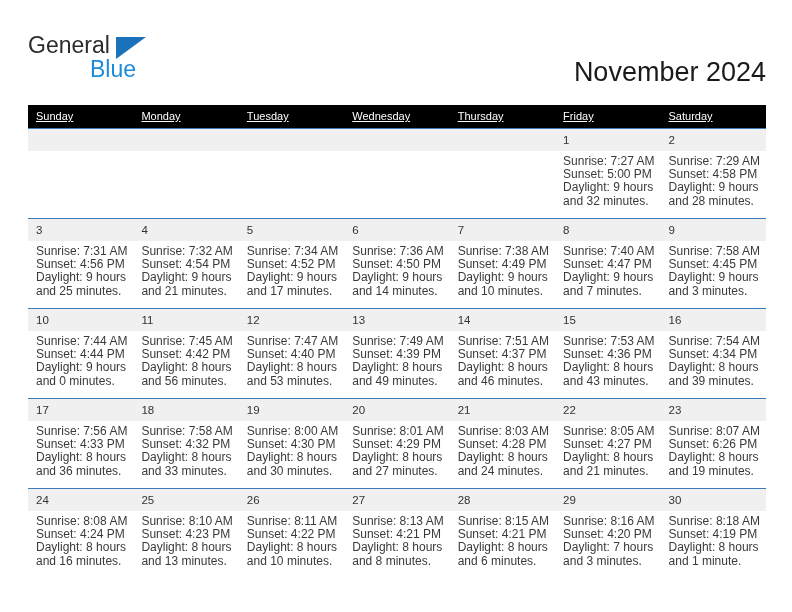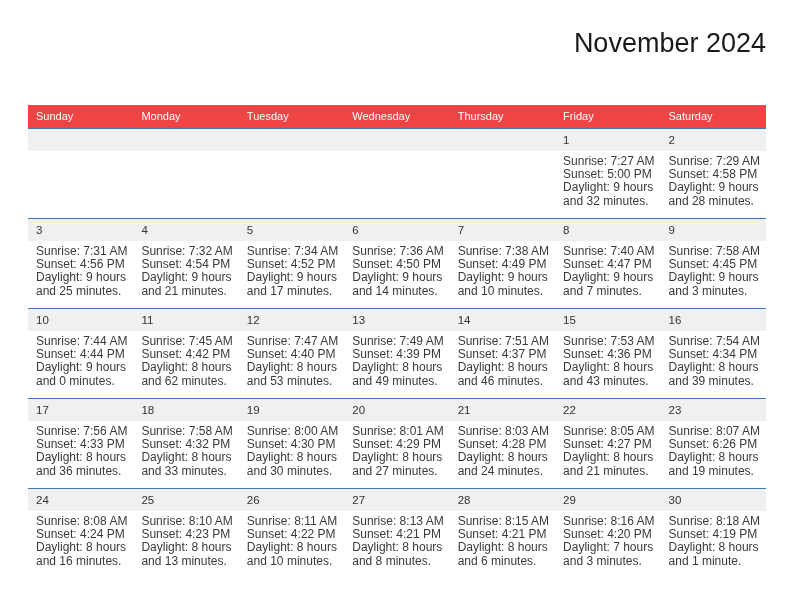--- a/index.html
+++ b/index.html
@@ -70,48 +70,50 @@
     right: 0;
     top: 0;
     text-align: right;
   }
   .cal-title {
     font-size: 27px;
     color: #1a1a1a;
     font-weight: 400;
     line-height: 34px;
     white-space: nowrap;
+    margin-top: 29px;
   }
   .cal-subtitle {
     font-size: 13.5px;
     color: #1a1a1a;
     font-weight: 700;
     line-height: 20px;
     margin-top: 7px;
     white-space: nowrap;
   }
 
   
   .calendar {
     position: absolute;
     left: 28px;
     top: 105px;
     width: 738px;
     border-collapse: collapse;
     table-layout: fixed;
   }
   .calendar th {
-    background: #ef4444;
+    background: #000000;
     color: #ffffff;
     font-size: 11px;
     font-weight: 400;
     text-align: left;
     padding: 5px 0 5px 8px;
     height: 11px;
     line-height: 13px;
+    text-decoration: underline;
   }
   .calendar td {
     vertical-align: top;
     padding: 0;
     border-top: 1.5px solid #3b7cb8;
     width: 105.4px;
     height: 89px;
     background: #ffffff;
   }
   .calendar tr.week td {
@@ -142,20 +144,25 @@
     white-space: normal;
   }
 </style>
 </head>
 <body>
 
 <div class="page">
 
   <div class="top">
 
+    <div class="brand">
+      <span class="brand-general">General</span>
+      <span class="brand-tri"></span>
+      <span class="brand-blue">Blue</span>
+    </div>
 
     <div class="titles">
       <div class="cal-title">November 2024</div>
     </div>
 
   </div>
 
   <table class="calendar">
     <thead>
       <tr>
@@ -267,21 +274,21 @@
               <div>Sunrise: 7:44 AM</div>
               <div>Sunset: 4:44 PM</div>
               <div class="wrap">Daylight: 9 hours and 0 minutes.</div>
             </div>
           </td>
           <td>
             <span class="daynum">11</span>
             <div class="info">
               <div>Sunrise: 7:45 AM</div>
               <div>Sunset: 4:42 PM</div>
-              <div class="wrap">Daylight: 8 hours and 62 minutes.</div>
+              <div class="wrap">Daylight: 8 hours and 56 minutes.</div>
             </div>
           </td>
           <td>
             <span class="daynum">12</span>
             <div class="info">
               <div>Sunrise: 7:47 AM</div>
               <div>Sunset: 4:40 PM</div>
               <div class="wrap">Daylight: 8 hours and 53 minutes.</div>
             </div>
           </td>

